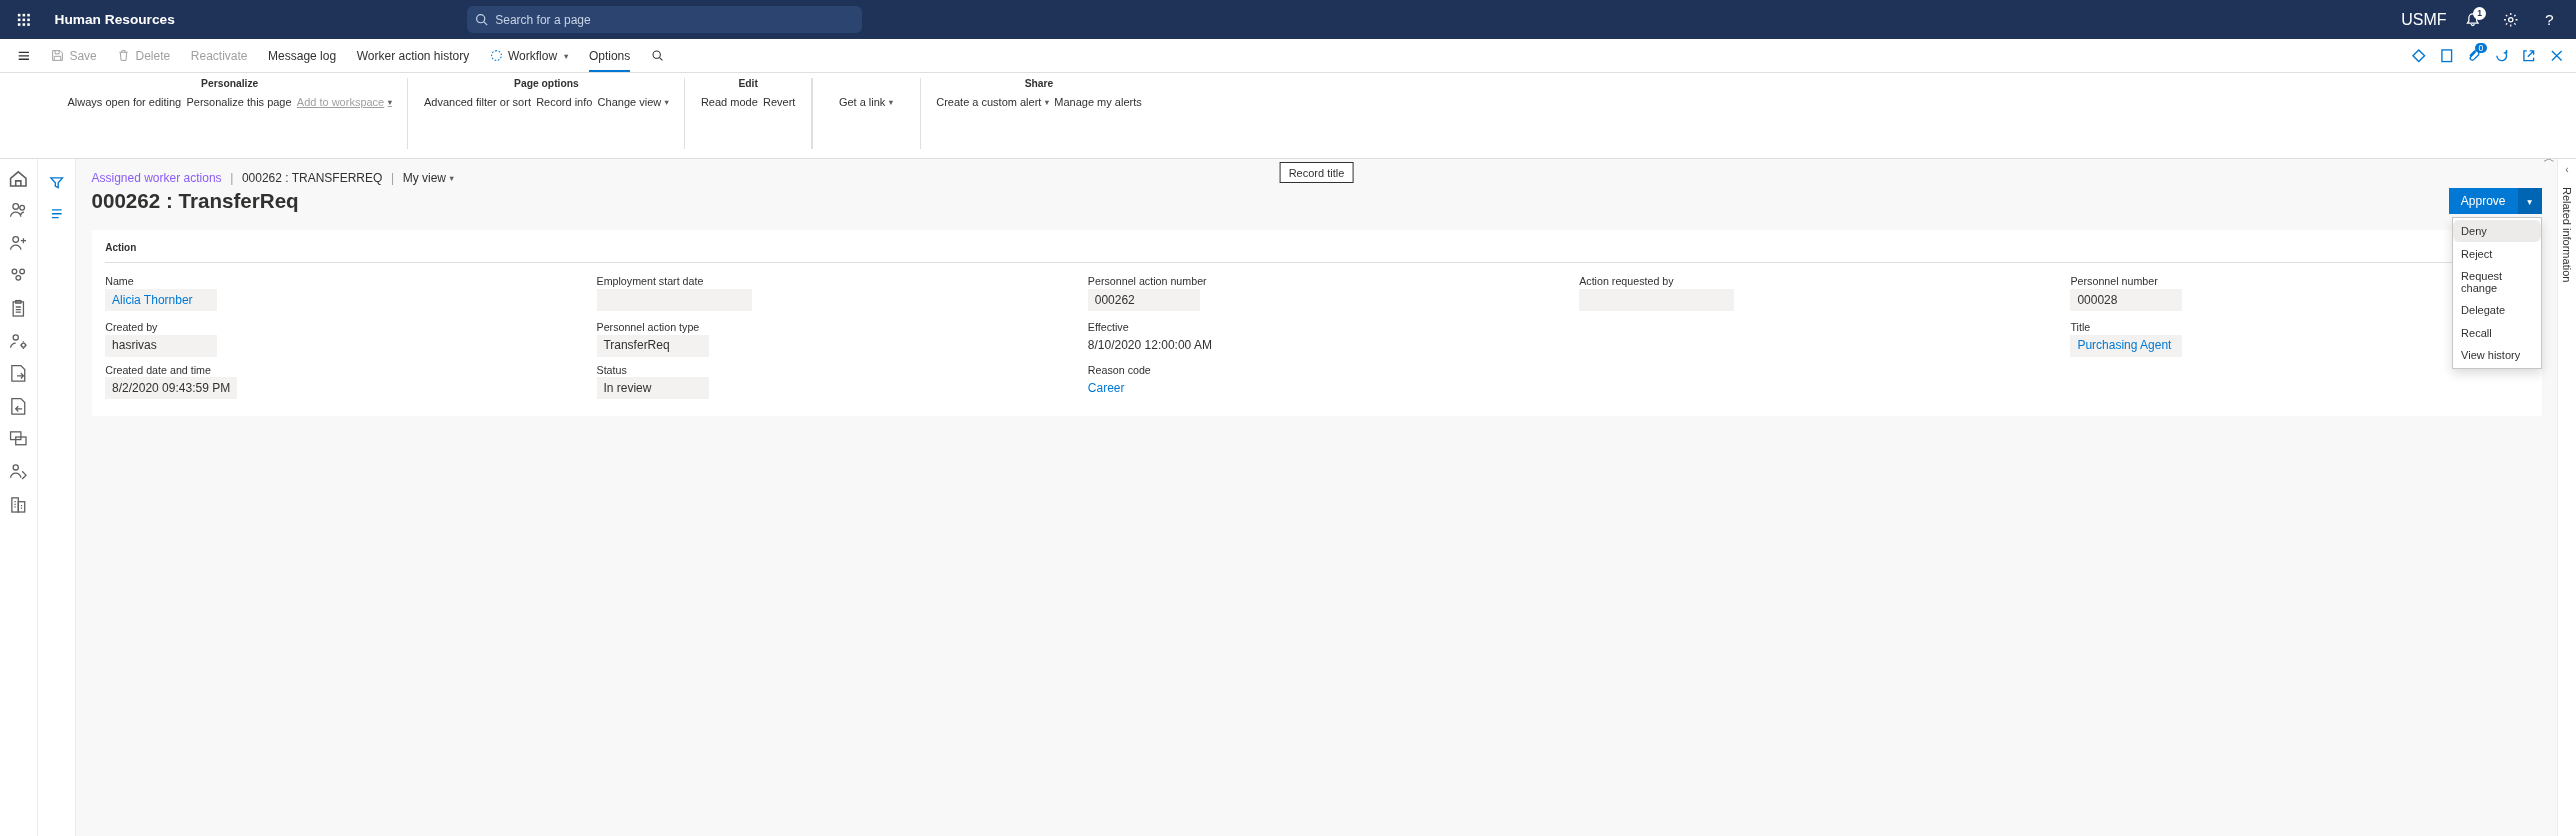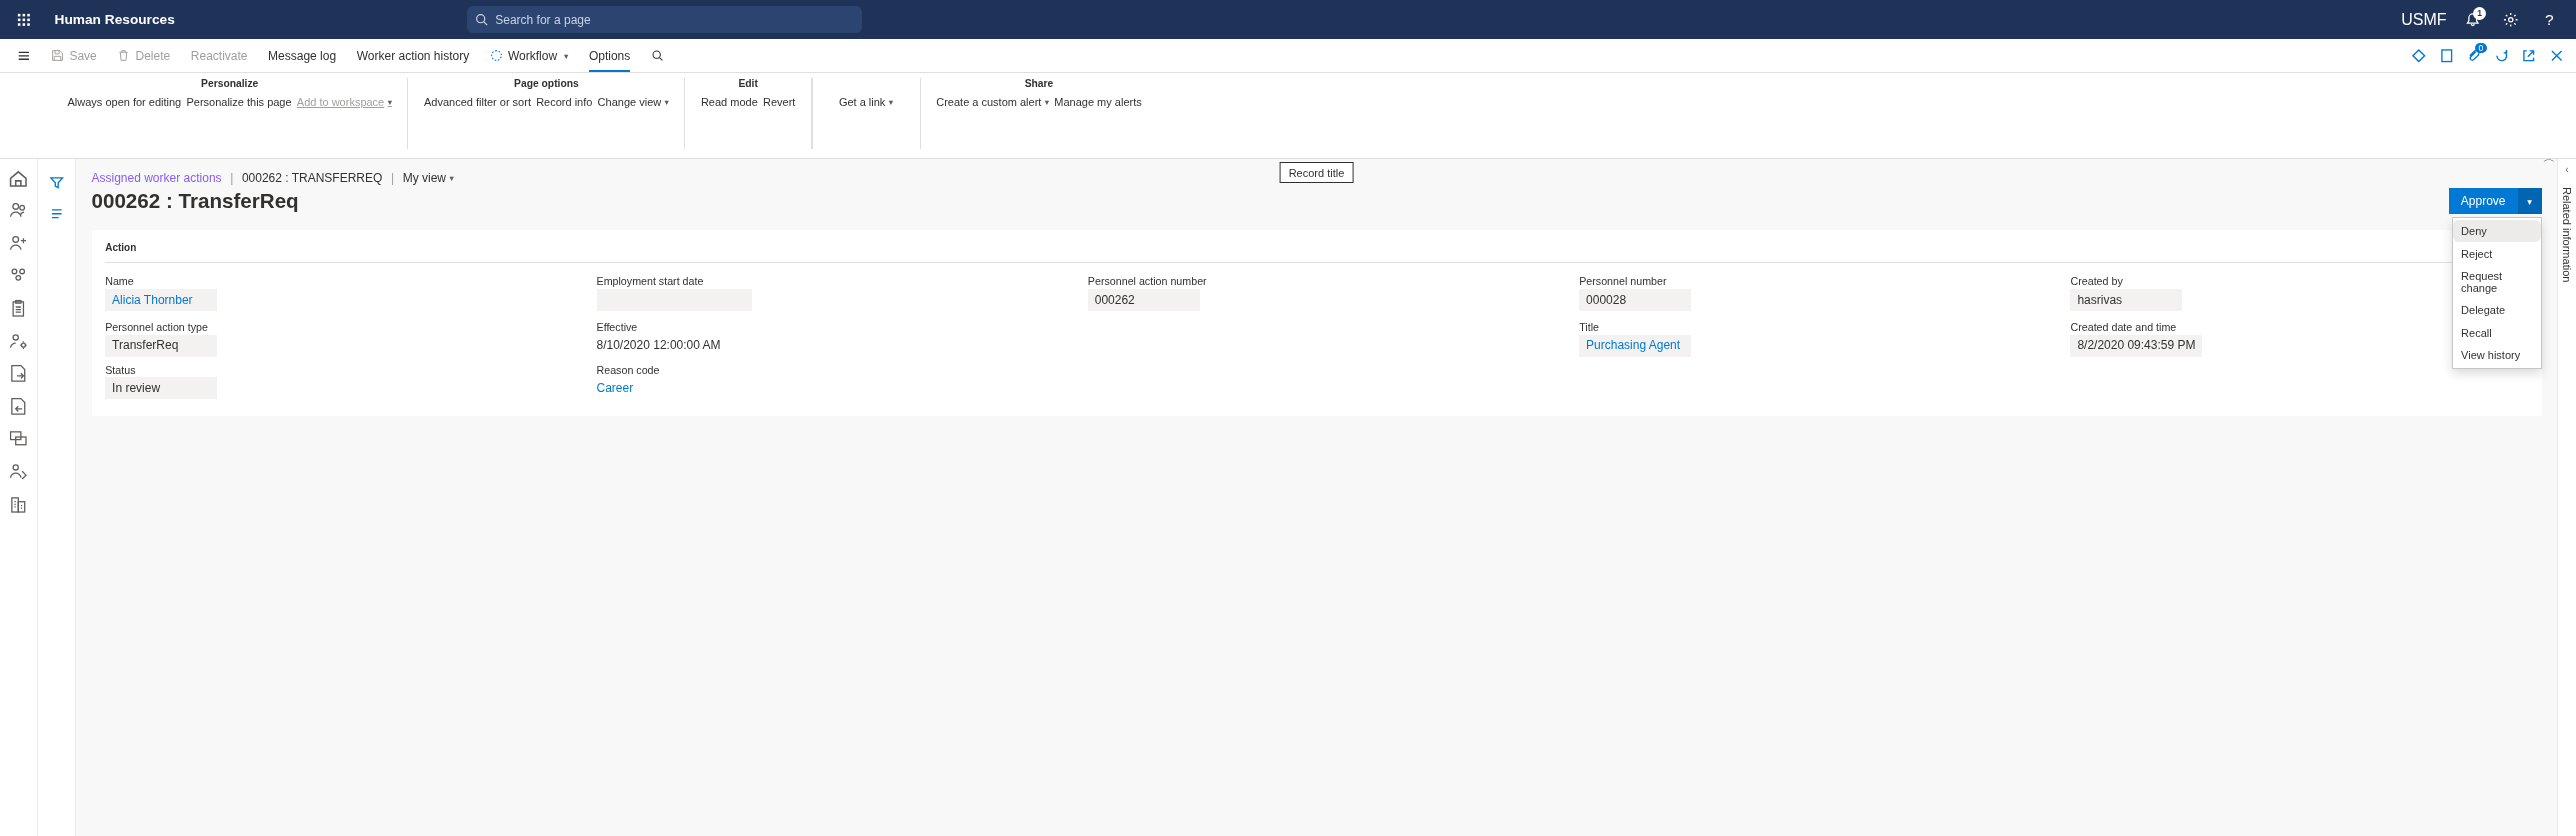--- a/index.html
+++ b/index.html
@@ -391,20 +391,24 @@
             <span class="value-box value-link">Alicia Thornber</span>
           </div>
           <div class="field">
             <label>Employment start date</label>
             <span class="value-box empty"></span>
           </div>
           <div class="field">
             <label>Personnel action number</label>
             <span class="value-box">000262</span>
           </div>
+          <div class="field">
+            <label>Action requested by</label>
+            <span class="value-box empty"></span>
+          </div>
 
           <div class="field">
             <label>Personnel number</label>
             <span class="value-box">000028</span>
           </div>
           <div class="field">
             <label>Created by</label>
             <span class="value-box">hasrivas</span>
           </div>
           <div class="field">

